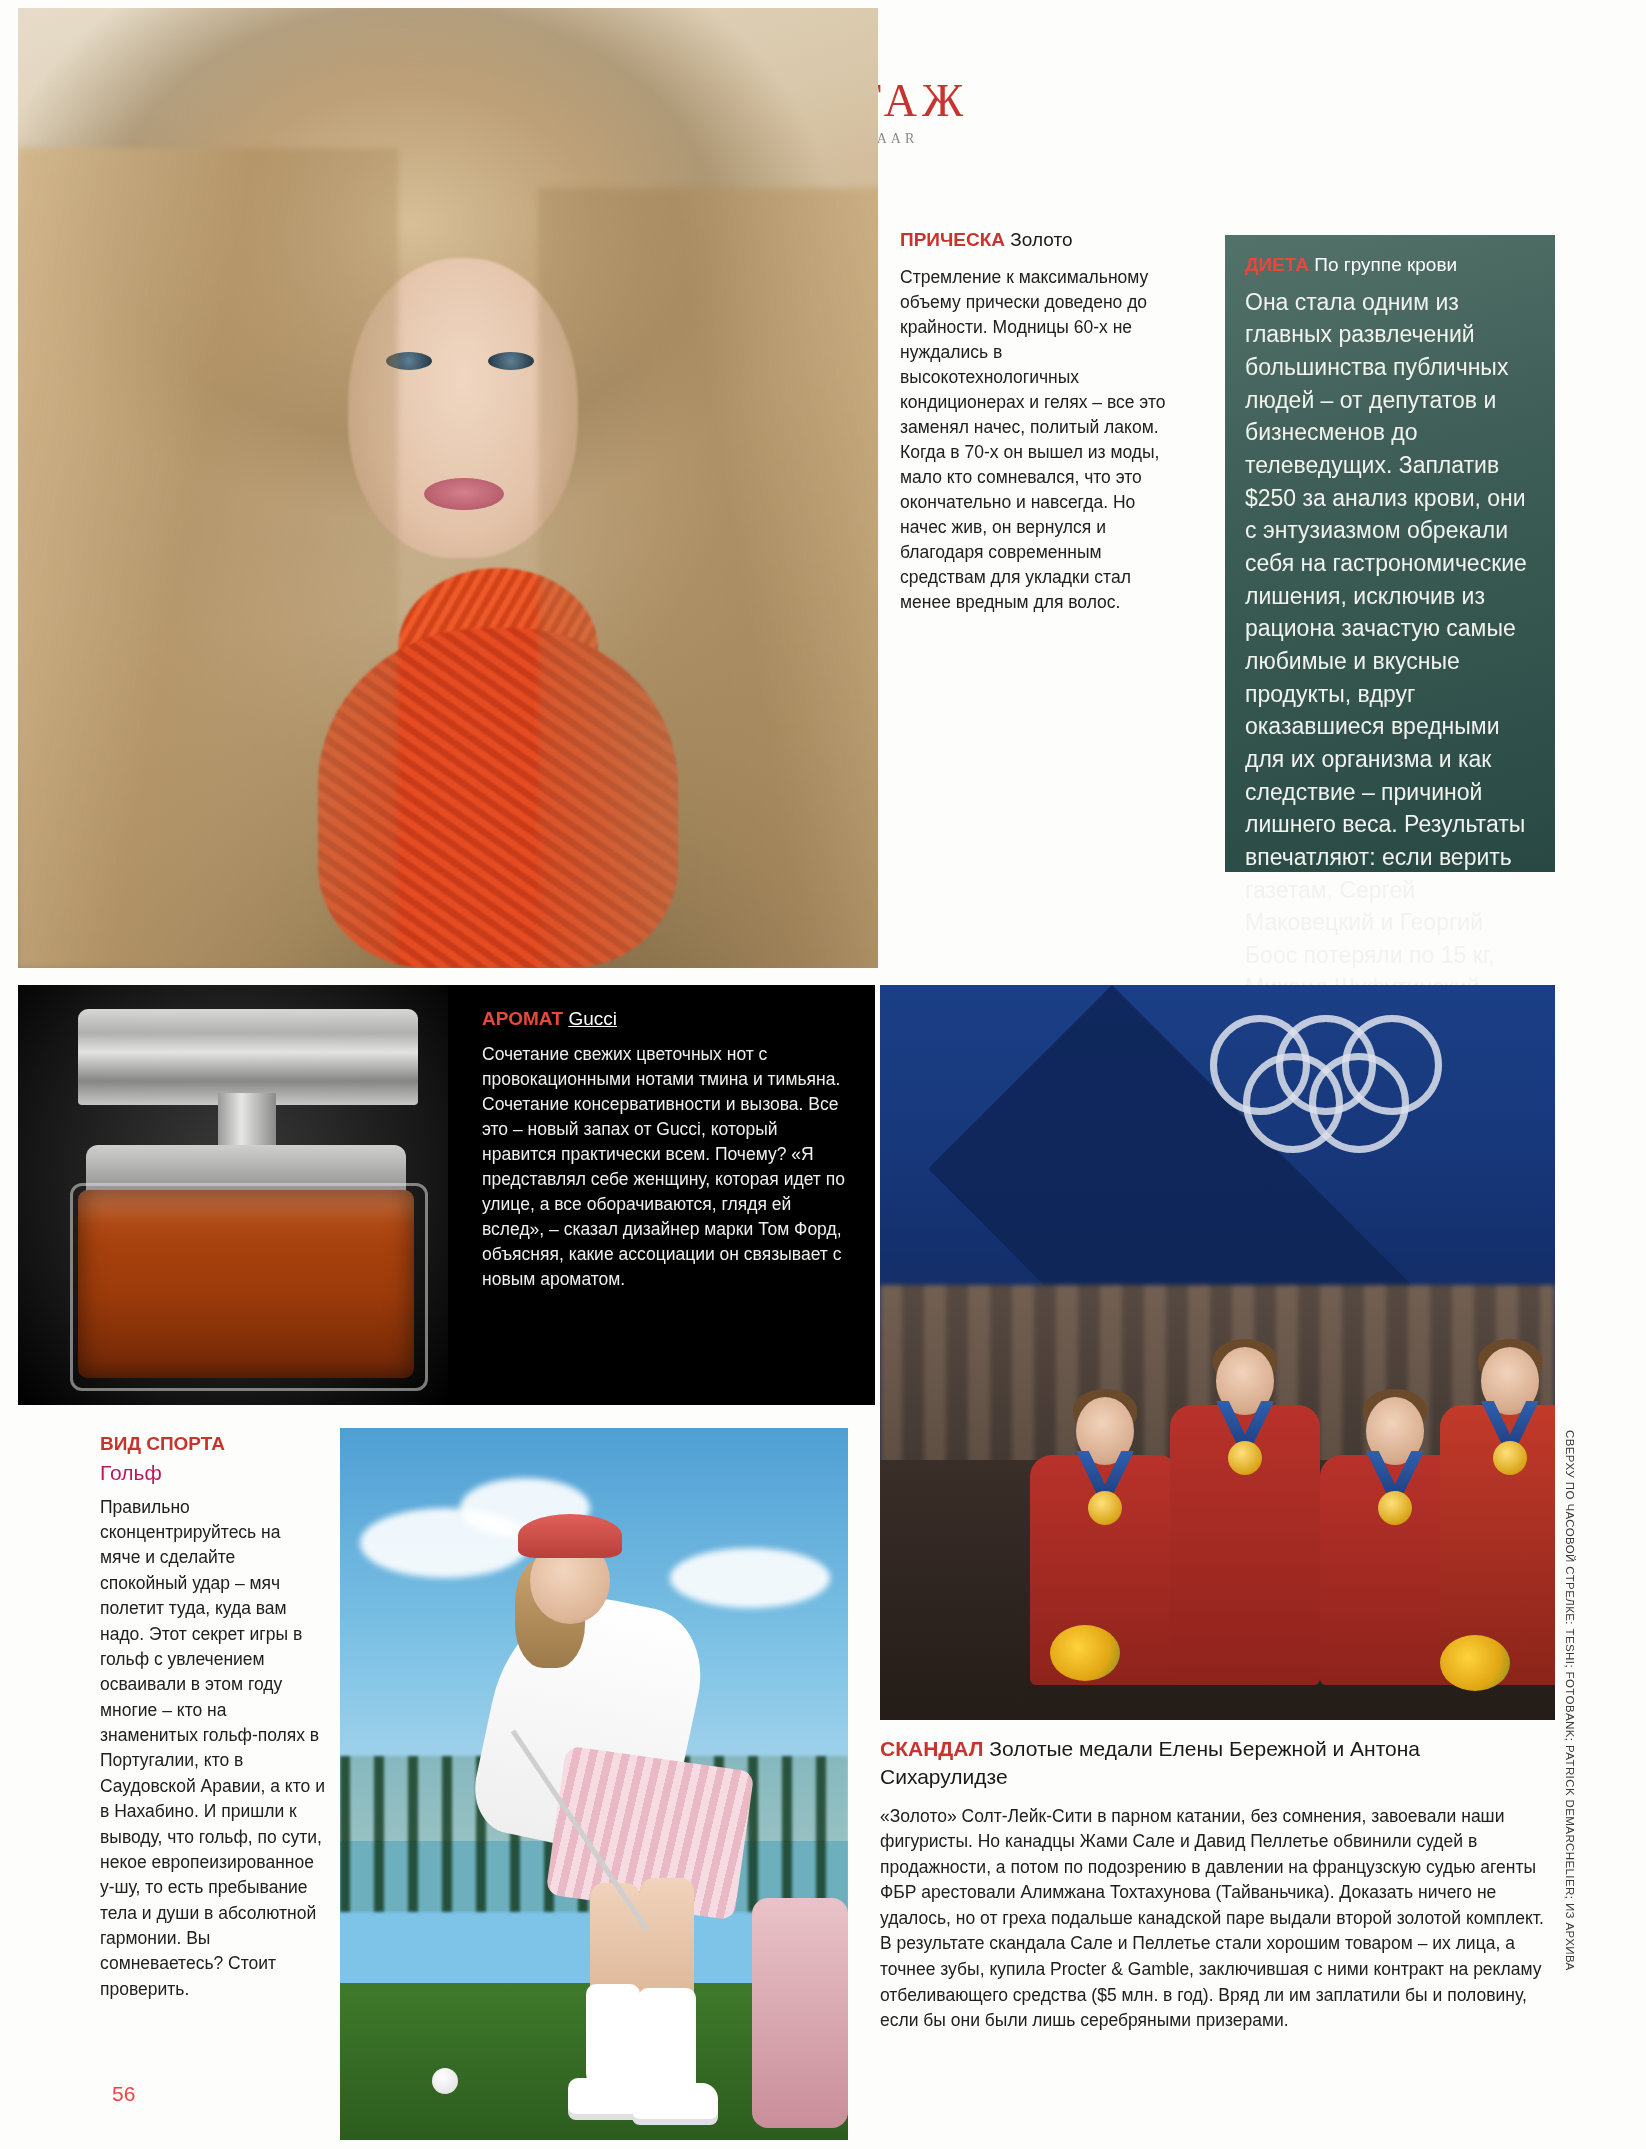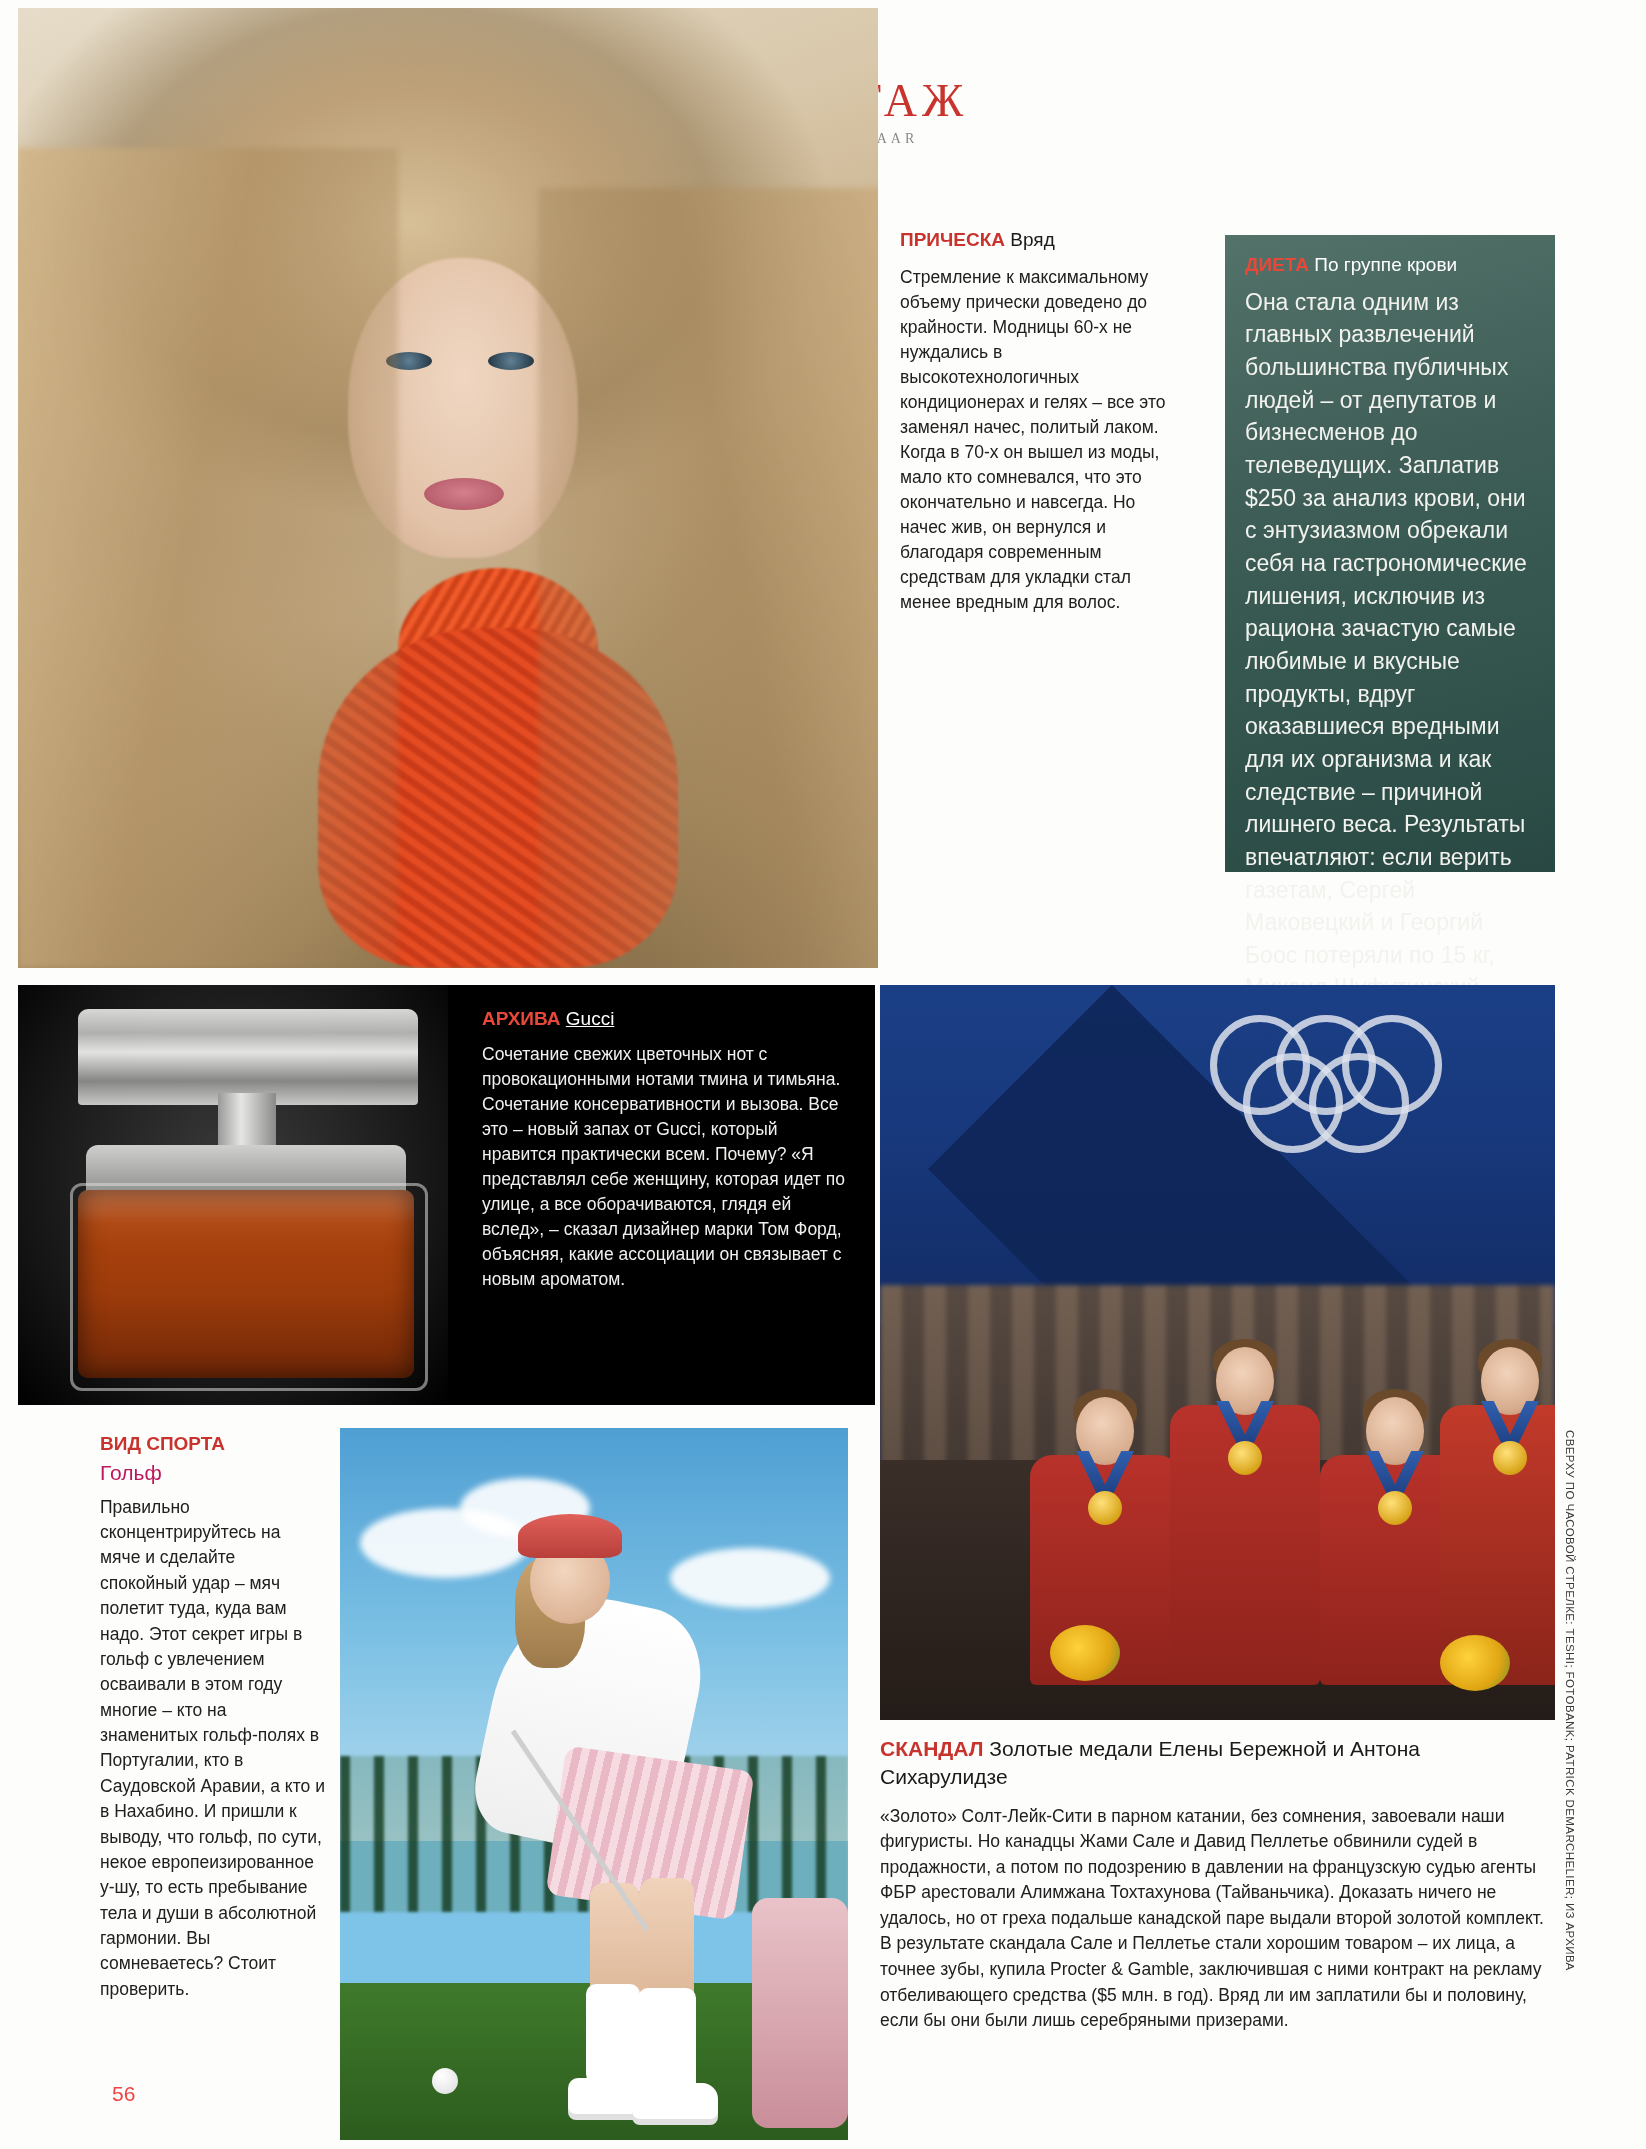--- a/index.html
+++ b/index.html
@@ -562,21 +562,21 @@
     <div class="lips"></div>
     <div class="scarf2"></div>
     <div class="scarf"></div>
     <div class="hair-front"></div>
     <div class="hair-front2"></div>
   </div>
 
   <div class="art-hair">
     <div class="kicker">
       <span class="red">ПРИЧЕСКА</span>
-      <span class="rest">Вряд</span>
+      <span class="rest">Золото</span>
     </div>
     <div class="body-text">Стремление к максимальному объему прически доведено до крайности. Модницы 60-х не нуждались в высокотехнологичных кондиционерах и гелях – все это заменял начес, политый лаком. Когда в 70-х он вышел из моды, мало кто сомневался, что это окончательно и навсегда. Но начес жив, он вернулся и благодаря современным средствам для укладки стал менее вредным для волос.</div>
   </div>
 
   <div class="art-diet">
     <div class="kicker">
       <span class="red">ДИЕТА</span>
       <span class="rest">По группе крови</span>
     </div>
     <div class="body-text">Она стала одним из главных развлечений большинства публичных людей – от депутатов и бизнесменов до телеведущих. Заплатив $250 за анализ крови, они с энтузиазмом обрекали себя на гастрономические лишения, исключив из рациона зачастую самые любимые и вкусные продукты, вдруг оказавшиеся вредными для их организма и как следствие – причиной лишнего веса. Результаты впечатляют: если верить газетам, Сергей Маковецкий и Георгий Боос потеряли по 15 кг, Михаил Шуфутинский – 27, адвокат Андрей Макаров за 8 месяцев похудел на 72 кг, совсем не толстая Ольга Будина рассталась с двумя килограммами, а Алла Пугачева, исключив из рациона лук и перец, всего за два месяца сбросила 6 кг.</div>
@@ -586,21 +586,21 @@
   <div class="perfume-photo">
     <div class="bottle-cap"></div>
     <div class="bottle-neck"></div>
     <div class="bottle-shoulder"></div>
     <div class="bottle-body"></div>
     <div class="bottle-glass-edge"></div>
   </div>
 
   <div class="art-perfume">
     <div class="kicker">
-      <span class="red">АРХИВА</span>
+      <span class="red">АРОМАТ</span>
       <span class="rest">Gucci</span>
     </div>
     <div class="body-text">Сочетание свежих цветочных нот с провокационными нотами тмина и тимьяна. Сочетание консервативности и вызова. Все это – новый запах от Gucci, который нравится практически всем. Почему? «Я представлял себе женщину, которая идет по улице, а все оборачиваются, глядя ей вслед», – сказал дизайнер марки Том Форд, объясняя, какие ассоциации он связывает с новым ароматом.</div>
   </div>
 
   <div class="olympic-photo">
     <div class="banner"></div>
     <div class="chevron"></div>
     <div class="rings">
       <div class="ring r1"></div>

